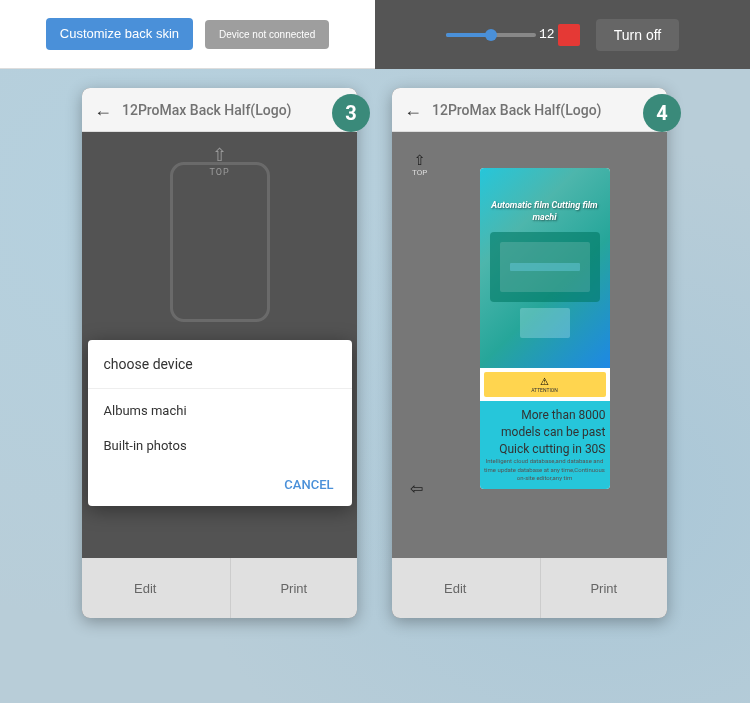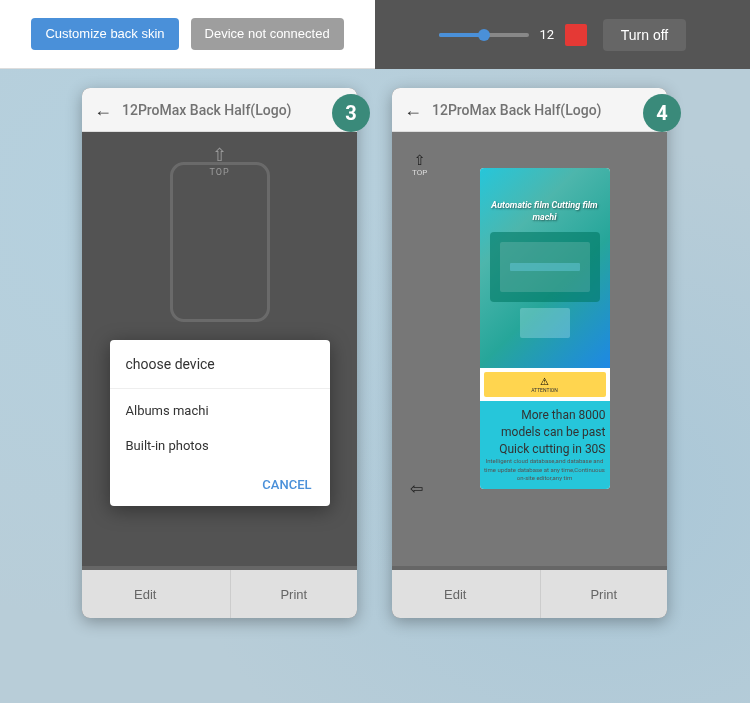--- a/index.html
+++ b/index.html
@@ -49,41 +49,42 @@
       line-height: 1.3;
       cursor: pointer;
     }
 
     .btn-device-not {
       background: #9e9e9e;
       color: white;
       border: none;
       border-radius: 4px;
       padding: 8px 14px;
-      font-size: 13px;
+      font-size: 10px;
       text-align: center;
       line-height: 1.3;
       cursor: pointer;
     }
 
     .top-right {
       width: 375px;
       height: 69px;
       background: #555;
       display: flex;
       align-items: center;
       justify-content: center;
       gap: 16px;
       padding: 10px;
     }
 
     .slider-container {
       display: flex;
       align-items: center;
-      gap: 8px;
+      gap: 1px;
+      font-family: Liberation Mono, monospace;
     }
 
     .slider-track {
       width: 90px;
       height: 4px;
       background: #888;
       border-radius: 2px;
       position: relative;
     }
 
@@ -263,21 +264,21 @@
       background: rgba(0,0,0,0.3);
       display: flex;
       align-items: flex-end;
       padding-bottom: 60px;
       justify-content: center;
     }
 
     .dialog-box {
       background: white;
       border-radius: 4px;
-      width: 220px;
+      width: 264px;
       padding: 16px 0 0 0;
       box-shadow: 0 4px 20px rgba(0,0,0,0.4);
     }
 
     .dialog-title {
       font-size: 14px;
       color: #333;
       padding: 0 16px 12px 16px;
       font-weight: 400;
     }
@@ -309,21 +310,21 @@
       padding: 6px;
       text-transform: uppercase;
     }
 
     
     .screen-toolbar {
       position: absolute;
       bottom: 0;
       left: 0;
       right: 0;
-      height: 48px;
+      height: 60px;
       background: #e0e0e0;
       display: flex;
       gap: 21px;
     }
 
     .toolbar-btn {
       flex: 1;
       display: flex;
       align-items: center;
       justify-content: center;

